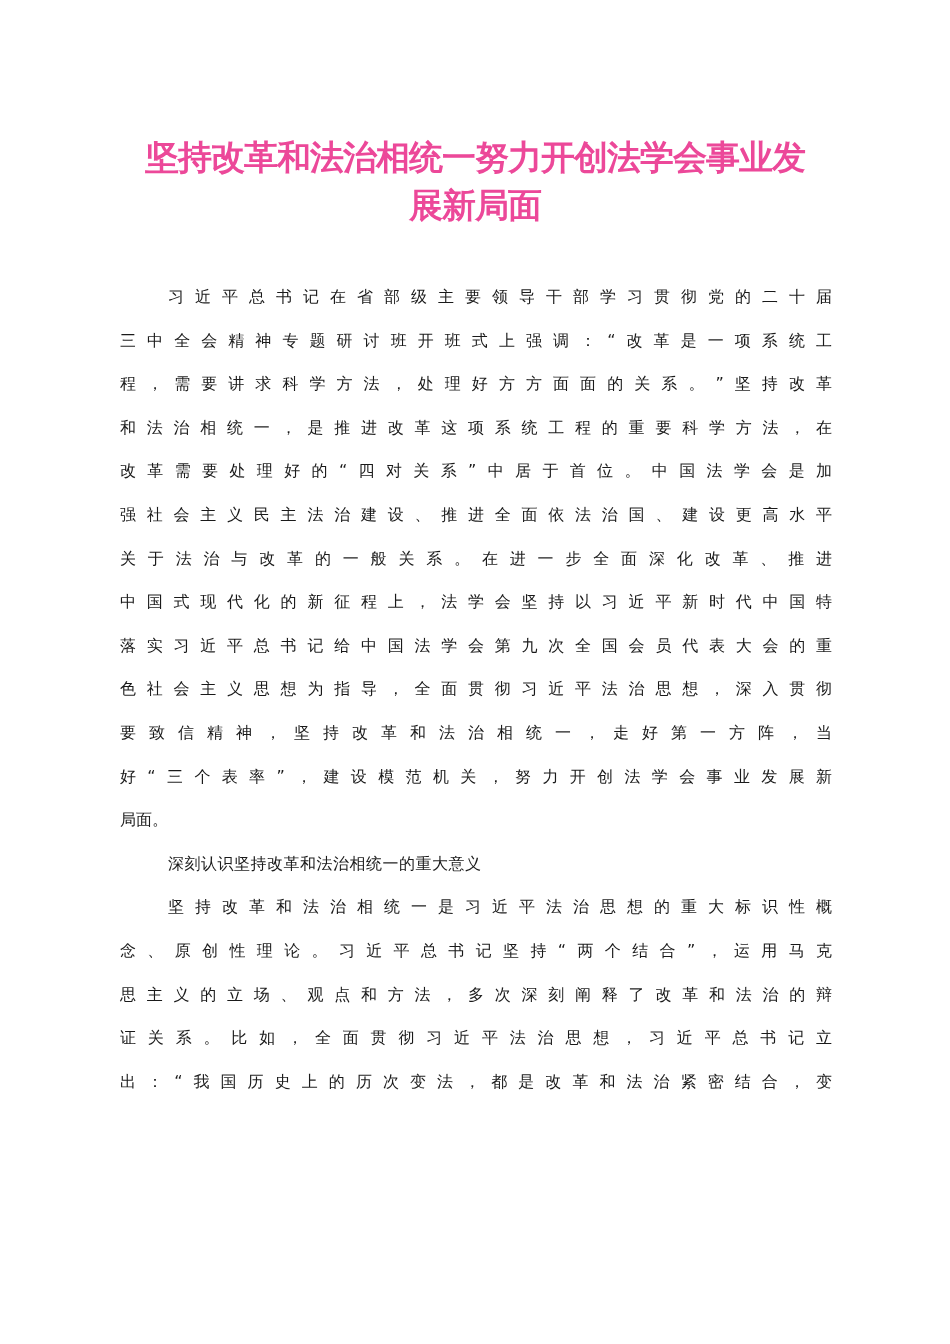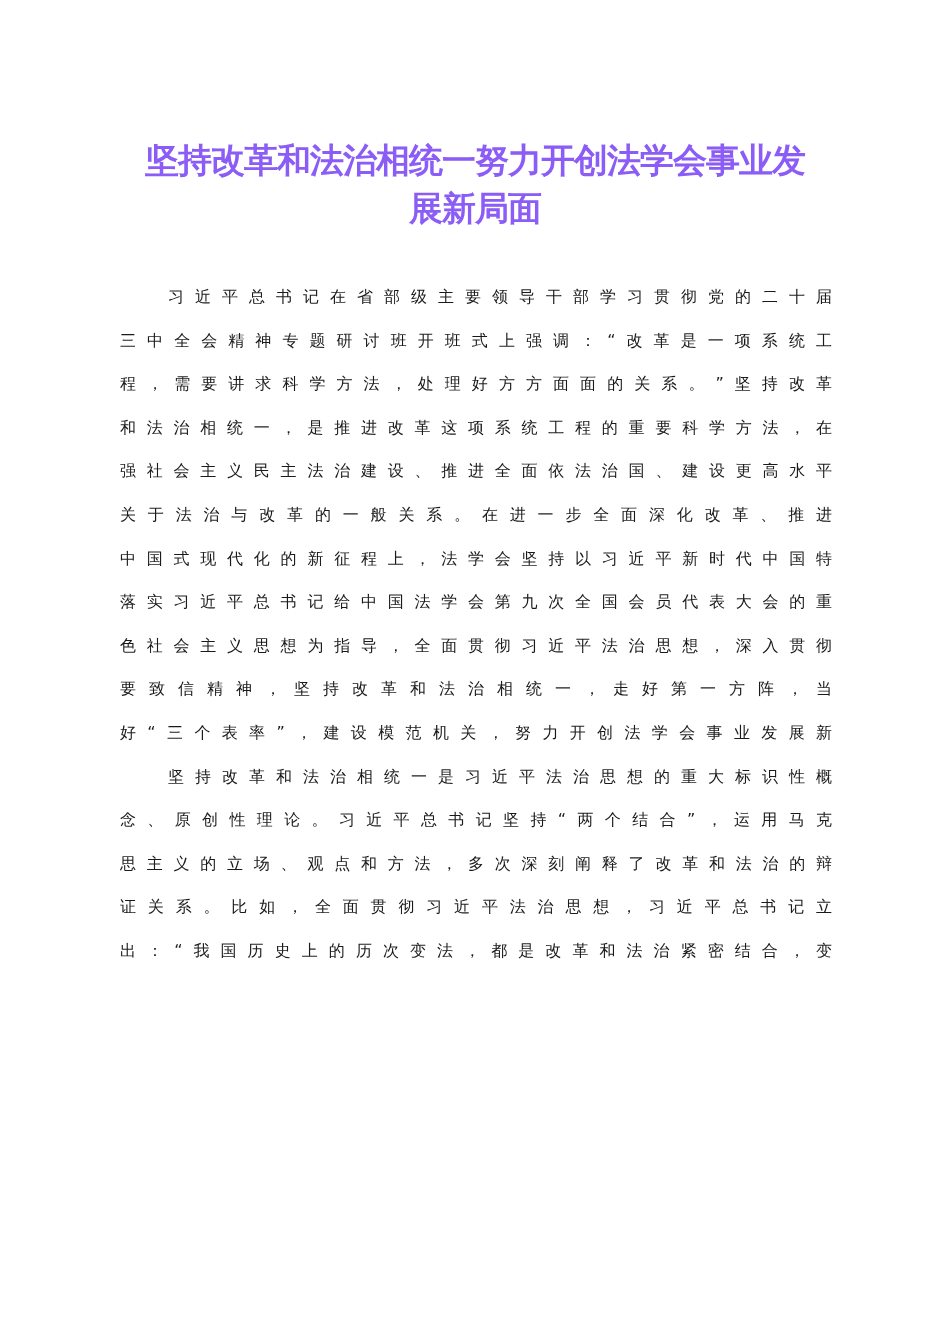--- a/index.html
+++ b/index.html
@@ -22,25 +22,25 @@
       width: 950px;
       height: 1344px;
       background: #ffffff;
     }
     .title {
       position: absolute;
       left: 100px;
       top: 136px;
       width: 750px;
       text-align: center;
-      font-family: Liberation Sans, sans-serif;
+      font-family: Liberation Mono, monospace;
       font-weight: bold;
       font-size: 34px;
       line-height: 48px;
-      color: #8b5cf6;
+      color: #ec4899;
       letter-spacing: -1px;
       margin: 0;
     }
     .body-text {
       position: absolute;
       left: 120px;
       top: 275px;
       width: 712px;
     }
     .line {
@@ -75,29 +75,32 @@
     <span>展新局面</span>
   </h1>
 
   <div class="body-text">
 
     <div>
       <span class="line indent">习近平总书记在省部级主要领导干部学习贯彻党的二十届</span>
       <span class="line">三中全会精神专题研讨班开班式上强调：“改革是一项系统工</span>
       <span class="line">程，需要讲求科学方法，处理好方方面面的关系。”坚持改革</span>
       <span class="line">和法治相统一，是推进改革这项系统工程的重要科学方法，在</span>
+      <span class="line">改革需要处理好的“四对关系”中居于首位。中国法学会是加</span>
       <span class="line">强社会主义民主法治建设、推进全面依法治国、建设更高水平</span>
       <span class="line">关于法治与改革的一般关系。在进一步全面深化改革、推进</span>
       <span class="line">中国式现代化的新征程上，法学会坚持以习近平新时代中国特</span>
       <span class="line">落实习近平总书记给中国法学会第九次全国会员代表大会的重</span>
       <span class="line">色社会主义思想为指导，全面贯彻习近平法治思想，深入贯彻</span>
       <span class="line">要致信精神，坚持改革和法治相统一，走好第一方阵，当</span>
       <span class="line">好“三个表率”，建设模范机关，努力开创法学会事业发展新</span>
+      <span class="line last">局面。</span>
     </div>
 
+    <span class="line heading">深刻认识坚持改革和法治相统一的重大意义</span>
 
     <div>
       <span class="line indent">坚持改革和法治相统一是习近平法治思想的重大标识性概</span>
       <span class="line">念、原创性理论。习近平总书记坚持“两个结合”，运用马克</span>
       <span class="line">思主义的立场、观点和方法，多次深刻阐释了改革和法治的辩</span>
       <span class="line">证关系。比如，全面贯彻习近平法治思想，习近平总书记立</span>
       <span class="line">出：“我国历史上的历次变法，都是改革和法治紧密结合，变</span>
     </div>
 
   </div>

